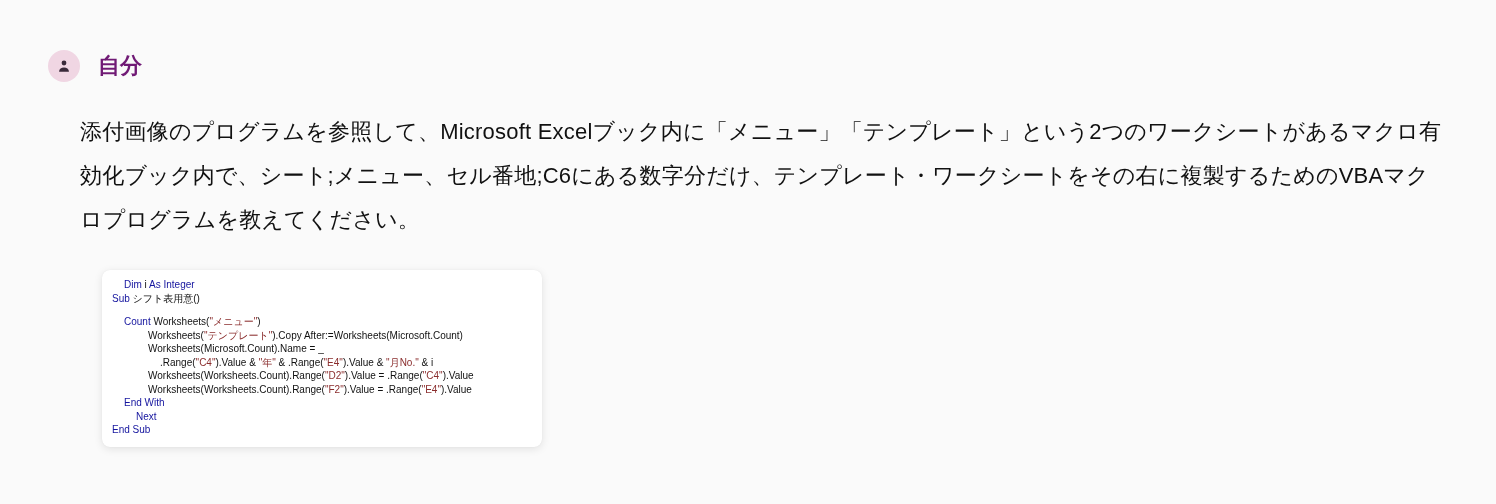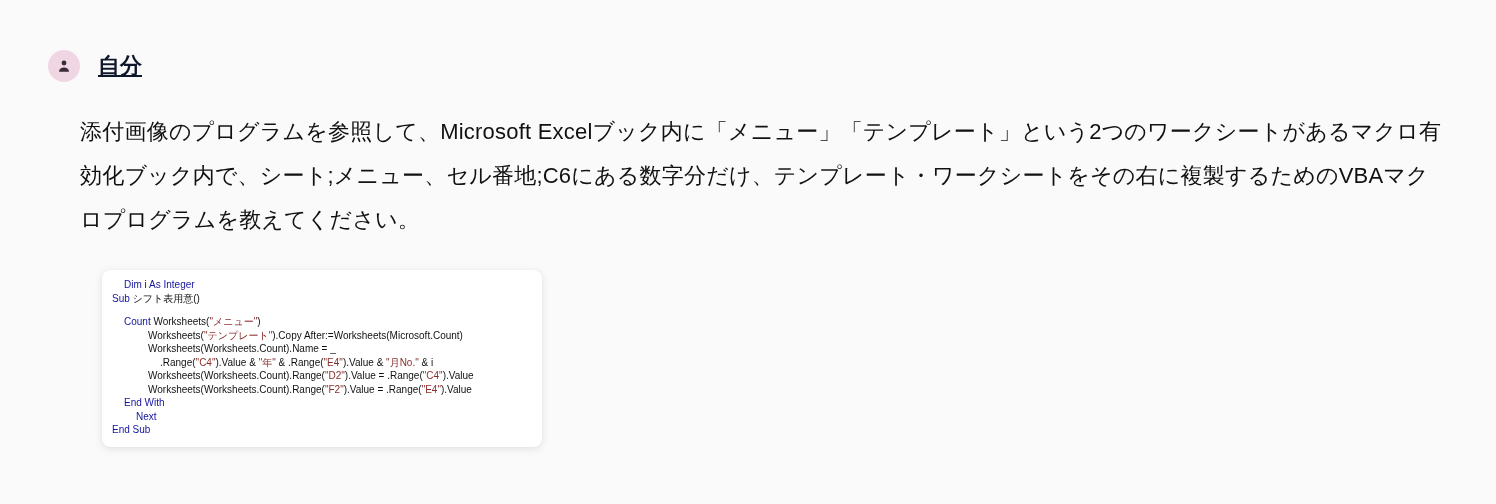--- a/index.html
+++ b/index.html
@@ -28,22 +28,21 @@
     background: #f0d6e3;
     display: flex;
     align-items: center;
     justify-content: center;
     flex-shrink: 0;
   }
   .avatar svg { width: 18px; height: 18px; }
   .author {
     font-size: 22px;
     font-weight: 700;
-    color: #0f172a;
-    text-decoration: underline;
+    color: #701a75;
   }
   .message-body {
     margin-left: 32px;
     font-size: 22px;
     line-height: 2.0;
     color: #111;
     letter-spacing: 0.01em;
   }
   .attachment {
     margin-left: 54px;
@@ -84,21 +83,21 @@
   </div>
 
   <div class="message-body">添付画像のプログラムを参照して、Microsoft Excelブック内に「メニュー」「テンプレート」という2つのワークシートがあるマクロ有効化ブック内で、シート;メニュー、セル番地;C6にある数字分だけ、テンプレート・ワークシートをその右に複製するためのVBAマクロプログラムを教えてください。</div>
 
   <div class="attachment">
     <div class="code-line i1"><span class="kw">Dim</span><span class="plain"> i </span><span class="kw">As Integer</span></div>
     <div class="code-line"><span class="kw">Sub</span><span class="plain"> シフト表用意()</span></div>
     <div class="blank"></div>
     <div class="code-line i1"><span class="kw">Count</span><span class="plain"> Worksheets(</span><span class="str">"メニュー"</span><span class="plain">)</span></div>
     <div class="code-line i3"><span class="plain">Worksheets(</span><span class="str">"テンプレート"</span><span class="plain">).Copy After:=Worksheets(Microsoft.Count)</span></div>
-    <div class="code-line i3"><span class="plain">Worksheets(Worksheets.Count).Name = _</span></div>
+    <div class="code-line i3"><span class="plain">Worksheets(Microsoft.Count).Name = _</span></div>
     <div class="code-line i4"><span class="plain">.Range(</span><span class="str">"C4"</span><span class="plain">).Value &amp; </span><span class="str">"年"</span><span class="plain"> &amp; .Range(</span><span class="str">"E4"</span><span class="plain">).Value &amp; </span><span class="str">"月No."</span><span class="plain"> &amp; i</span></div>
     <div class="code-line i3"><span class="plain">Worksheets(Worksheets.Count).Range(</span><span class="str">"D2"</span><span class="plain">).Value = .Range(</span><span class="str">"C4"</span><span class="plain">).Value</span></div>
     <div class="code-line i3"><span class="plain">Worksheets(Worksheets.Count).Range(</span><span class="str">"F2"</span><span class="plain">).Value = .Range(</span><span class="str">"E4"</span><span class="plain">).Value</span></div>
     <div class="code-line i1"><span class="kw">End With</span></div>
     <div class="code-line i2"><span class="kw">Next</span></div>
     <div class="code-line"><span class="kw">End Sub</span></div>
   </div>
 </div>
 
 </body></html>

